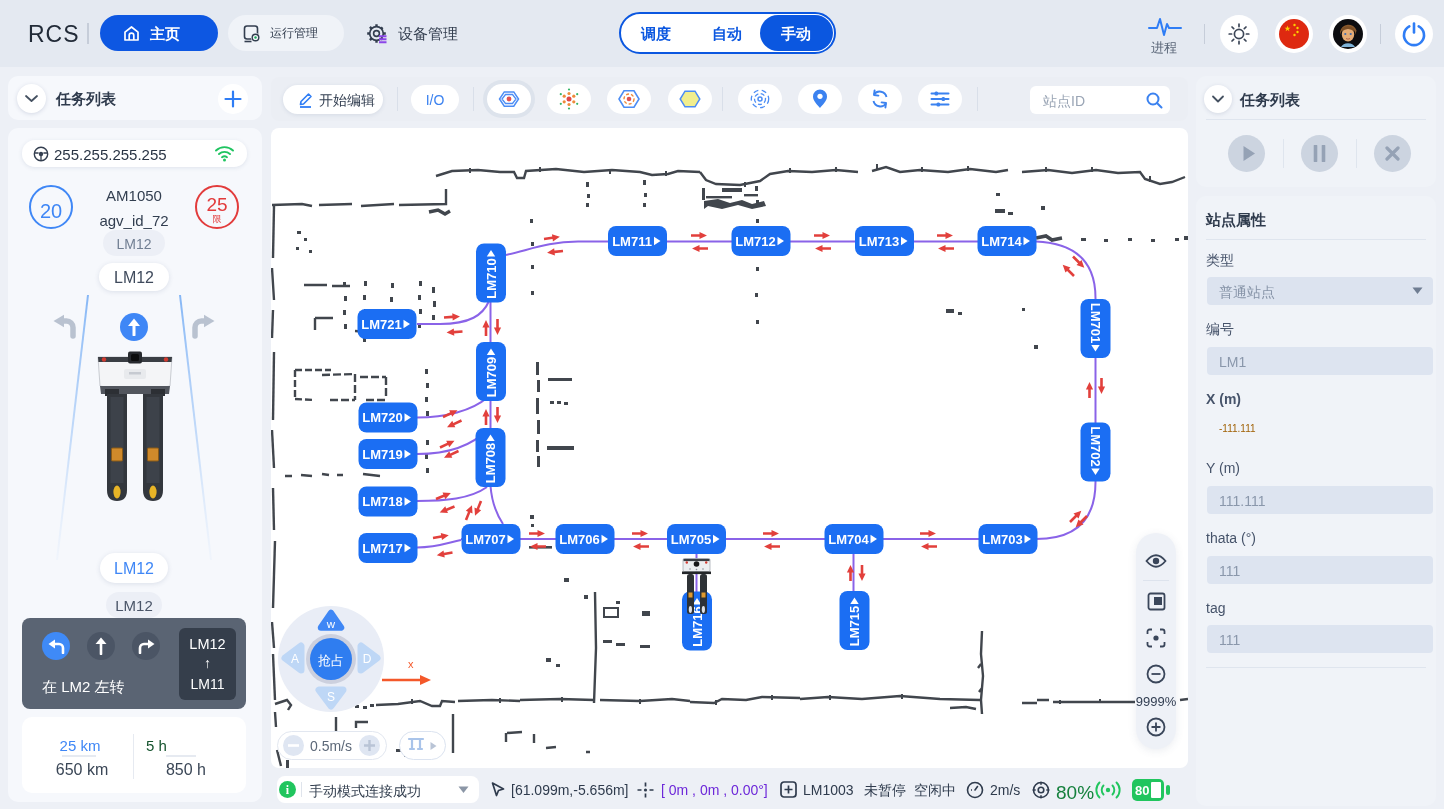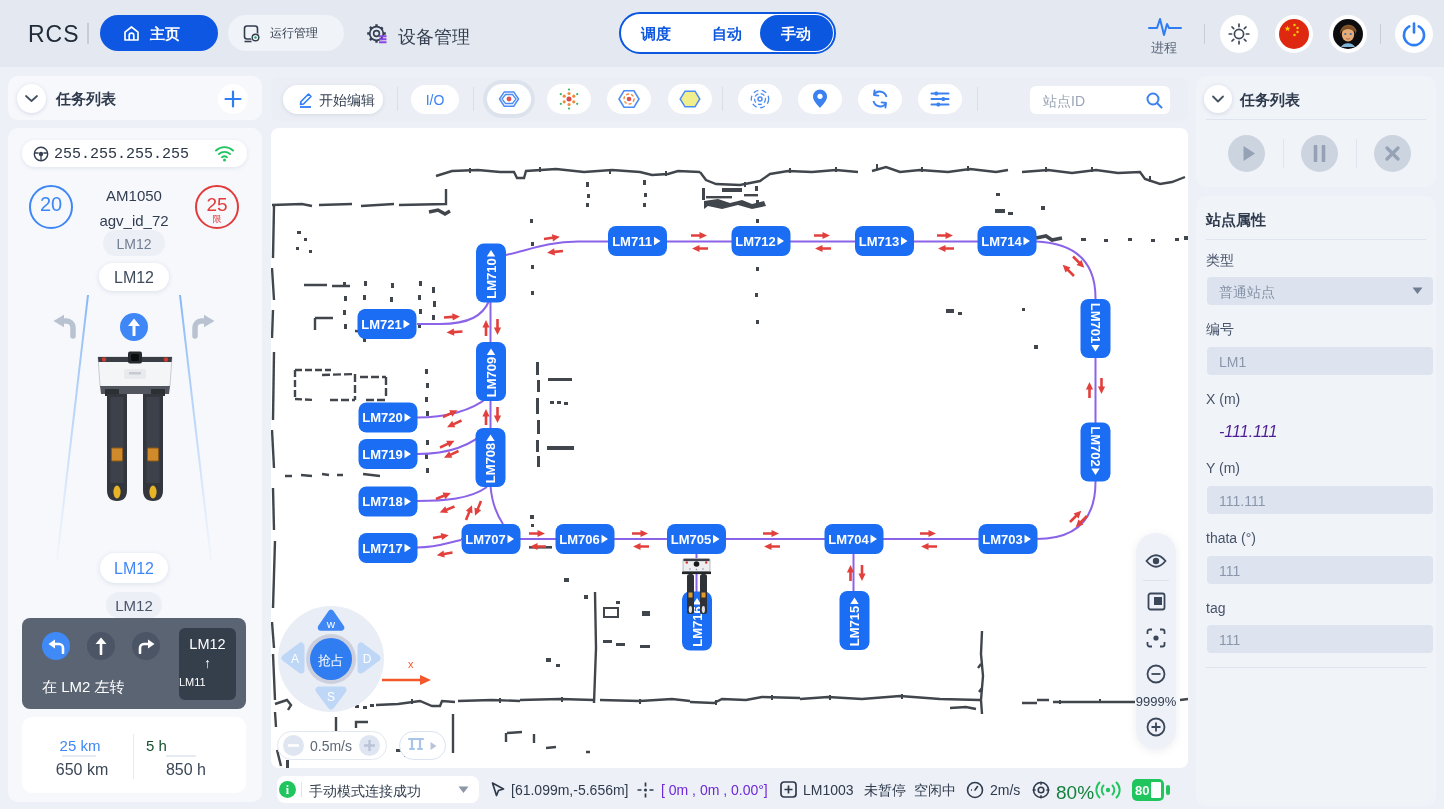--- a/index.html
+++ b/index.html
@@ -43,21 +43,21 @@
   <circle cx="10.5" cy="10.5" r="6.8" fill="none" stroke="#333e4f" stroke-width="1.7"></circle>
   <circle cx="10.5" cy="10.5" r="2.9" fill="none" stroke="#333e4f" stroke-width="1.6"></circle>
   <g stroke="#333e4f" stroke-width="2.4">
     <path d="M10.5 1.2 v2.6 M10.5 17.2 v2.6 M1.2 10.5 h2.6 M17.2 10.5 h2.6 M3.9 3.9 l1.9 1.9 M15.2 15.2 l1.4 1.4 M3.9 17.1 l1.9 -1.9 M15.2 5.8 l1.4 -1.4"></path>
   </g>
   <g stroke="#8b46e8" stroke-width="2.1">
     <path d="M13 13.2 h7.5 M13 16.2 h7.5 M13 19.2 h7.5"></path>
   </g>
 </svg>
 
-<div class="abs" style="left:398px;top:25px;font-size:18px;color:#333e4f;">设备管理</div>
+<div class="abs" style="left:398px;top:25px;font-size:15px;color:#333e4f;">设备管理</div>
 
 <div class="abs" style="left:619px;top:12px;width:217px;height:42px;border-radius:21px;background:#fff;border:2px solid #0b57e0;"></div>
 
 <div class="abs" style="left:641px;top:25px;font-size:15px;color:#0b57e0;font-weight:bold;">调度</div>
 
 <div class="abs" style="left:712px;top:25px;font-size:15px;color:#0b57e0;font-weight:bold;">自动</div>
 
 <div class="abs" style="left:760px;top:15px;width:73px;height:36px;border-radius:18px;background:#0b57e0;"></div>
 <div class="abs" style="left:781px;top:25px;font-size:15px;color:#fff;font-weight:bold;">手动</div>
 
@@ -126,33 +126,33 @@
 <div class="abs" style="left:8px;top:128px;width:254px;height:674px;border-radius:10px;background:#f6f8fc;"></div>
 
 <div class="abs" style="left:22px;top:140px;width:225px;height:27px;border-radius:13px;background:#fff;box-shadow:0 1px 4px rgba(60,80,120,.12);"></div>
 
 <svg class="abs" style="left:33px;top:146px;" width="16" height="16" viewBox="0 0 16 16">
   <circle cx="8" cy="8" r="6.7" fill="none" stroke="#333e4f" stroke-width="1.4"></circle>
   <circle cx="8" cy="8" r="2.2" fill="#333e4f"></circle>
   <path d="M1.6 7 h4 M10.4 7 h4 M8 10 v4" stroke="#333e4f" stroke-width="1.3"></path>
 </svg>
 
-<div class="abs" style="left:54px;top:146px;font-size:15px;color:#2a3545;font-family:Liberation Mono, monospace;">255.255.255.255</div>
+<div class="abs" style="left:54px;top:146px;font-size:15px;color:#2a3545;">255.255.255.255</div>
 
 <svg class="abs" style="left:214px;top:144px;" width="21" height="18" viewBox="0 0 21 18">
   <g fill="none" stroke="#1fc460" stroke-width="1.9" stroke-linecap="round">
     <path d="M2 6.5 a12.5 12.5 0 0 1 17 0"></path>
     <path d="M5 10 a8.2 8.2 0 0 1 11 0"></path>
     <path d="M8 13.2 a4 4 0 0 1 5 0"></path>
   </g>
   <circle cx="10.5" cy="16" r="1.5" fill="#1fc460"></circle>
 </svg>
 
 <div class="abs" style="left:29px;top:185px;width:44px;height:44px;border-radius:50%;border:2.5px solid #3f87f6;background:#f6f8fc;"></div>
-<div class="abs" style="left:29px;top:193px;width:44px;text-align:center;font-size:20px;color:#3f87f6;">20</div>
+<div class="abs" style="left:29px;top:200px;width:44px;text-align:center;font-size:20px;color:#3f87f6;">20</div>
 
 <div class="abs" style="left:62px;top:187px;width:144px;text-align:center;font-size:15px;color:#323e50;">AM1050</div>
 
 <div class="abs" style="left:62px;top:212px;width:144px;text-align:center;font-size:15px;color:#323e50;">agv_id_72</div>
 
 <div class="abs" style="left:195px;top:185px;width:44px;height:44px;border-radius:50%;border:2.5px solid #e23b3b;background:#f6f8fc;"></div>
 <div class="abs" style="left:195px;top:194px;width:44px;text-align:center;font-size:19px;color:#e23b3b;">25</div>
 <div class="abs" style="left:195px;top:213px;width:44px;text-align:center;font-size:9px;color:#e23b3b;">限</div>
 
 <div class="abs" style="left:103px;top:230px;width:62px;height:26px;border-radius:13px;background:#eceff6;"></div>
@@ -243,21 +243,21 @@
 <svg class="abs" style="left:138px;top:639px;" width="17" height="15" viewBox="0 0 17 15">
   <path d="M2 14 V9 a4 4 0 0 1 4 -4 H12" fill="none" stroke="#fff" stroke-width="2.6" stroke-linecap="round"></path>
   <path d="M10 0.5 L16.5 5 L10 9.5 Z" fill="#fff"></path>
 </svg>
 
 <div class="abs" style="left:42px;top:678px;font-size:15px;color:#fff;">在 LM2 左转</div>
 
 <div class="abs" style="left:179px;top:628px;width:57px;height:72px;border-radius:6px;background:#353e4b;"></div>
 <div class="abs" style="left:179px;top:636px;width:57px;text-align:center;font-size:14.5px;color:#fff;">LM12</div>
 <div class="abs" style="left:179px;top:655px;width:57px;text-align:center;font-size:14px;color:#fff;">↑</div>
-<div class="abs" style="left:179px;top:676px;width:57px;text-align:left;font-size:11px;color:#fff;">LM11</div>
+<div class="abs" style="left:179px;top:676px;width:57px;text-align:center;font-size:14px;color:#fff;">LM11</div>
 
 <div class="abs" style="left:22px;top:717px;width:224px;height:76px;border-radius:10px;background:#fff;"></div>
 
 <div class="abs" style="left:40px;top:737px;width:80px;text-align:center;font-size:15px;color:#3f87f6;">25 km</div>
 <div class="abs" style="left:62px;top:755px;width:34px;height:2px;background:#e6eaf1;"></div>
 
 <div class="abs" style="left:40px;top:761px;width:84px;text-align:center;font-size:16px;color:#3a4656;">650 km</div>
 
 <div class="abs" style="left:133px;top:734px;width:1px;height:45px;background:#e6eaf1;"></div>
 
@@ -954,23 +954,23 @@
 <div class="abs" style="left:1219px;top:284px;font-size:14px;color:#8794a8;">普通站点</div>
 <svg class="abs" style="left:1412px;top:287px;" width="11" height="8" viewBox="0 0 11 8">
       <path d="M0.5 0.5 L5.5 7 L10.5 0.5 Z" fill="#6f7d92"></path>
     </svg>
 
 <div class="abs" style="left:1206px;top:321px;font-size:14px;color:#46536a;">编号</div>
 
 <div class="abs" style="left:1207px;top:347px;width:226px;height:28px;border-radius:4px;background:#dde4f0;"></div>
 <div class="abs" style="left:1219px;top:354px;font-size:14px;color:#8a97ab;">LM1</div>
 
-<div class="abs" style="left:1206px;top:391px;font-size:14px;color:#46536a;">X (m)</div>
-
-<div class="abs" style="left:1219px;top:423px;font-size:16px;color:#4c1d95;font-style:italic;">-111.111</div>
+<div class="abs" style="left:1206px;top:391px;font-size:14px;color:#46536a;font-weight:bold;">X (m)</div>
+
+<div class="abs" style="left:1219px;top:423px;font-size:10px;color:#a16207;">-111.111</div>
 
 <div class="abs" style="left:1206px;top:460px;font-size:14px;color:#46536a;">Y (m)</div>
 
 <div class="abs" style="left:1207px;top:486px;width:226px;height:28px;border-radius:4px;background:#dde4f0;"></div>
 <div class="abs" style="left:1219px;top:493px;font-size:14px;color:#8a97ab;">111.111</div>
 
 <div class="abs" style="left:1206px;top:530px;font-size:14px;color:#46536a;">thata (°)</div>
 
 <div class="abs" style="left:1207px;top:556px;width:226px;height:28px;border-radius:4px;background:#dde4f0;"></div>
 <div class="abs" style="left:1219px;top:563px;font-size:14px;color:#8a97ab;">111</div>

